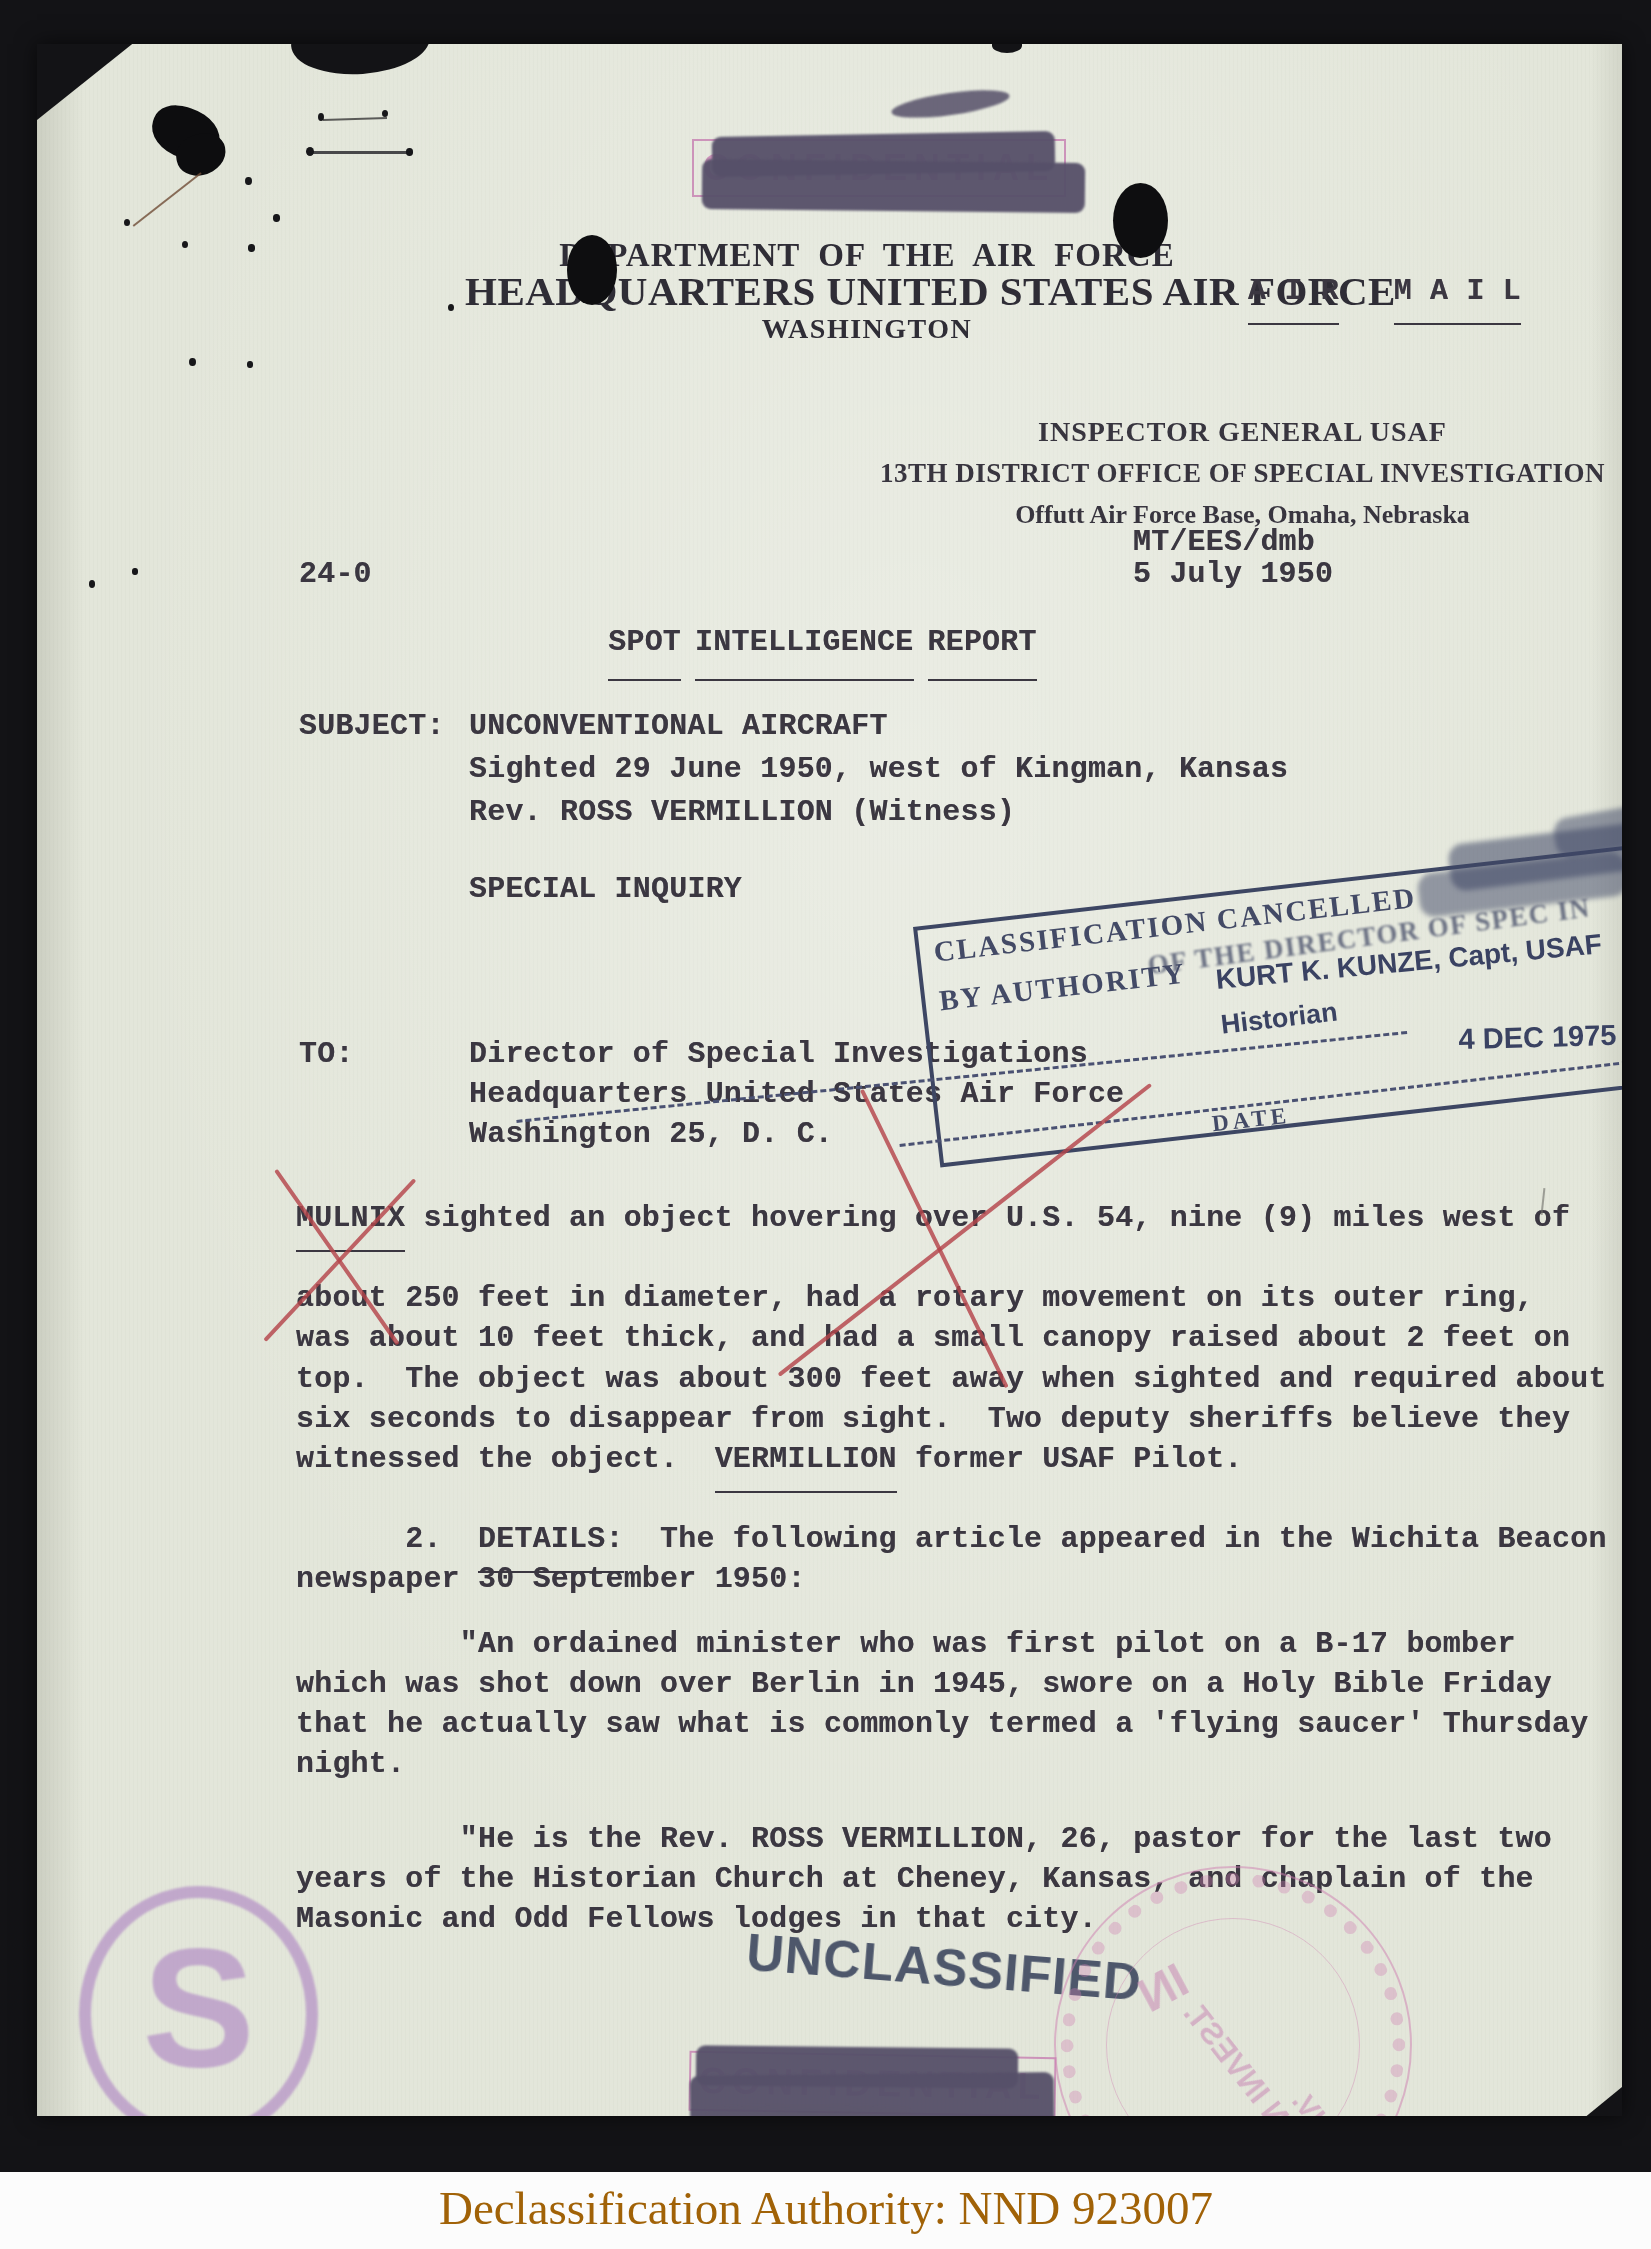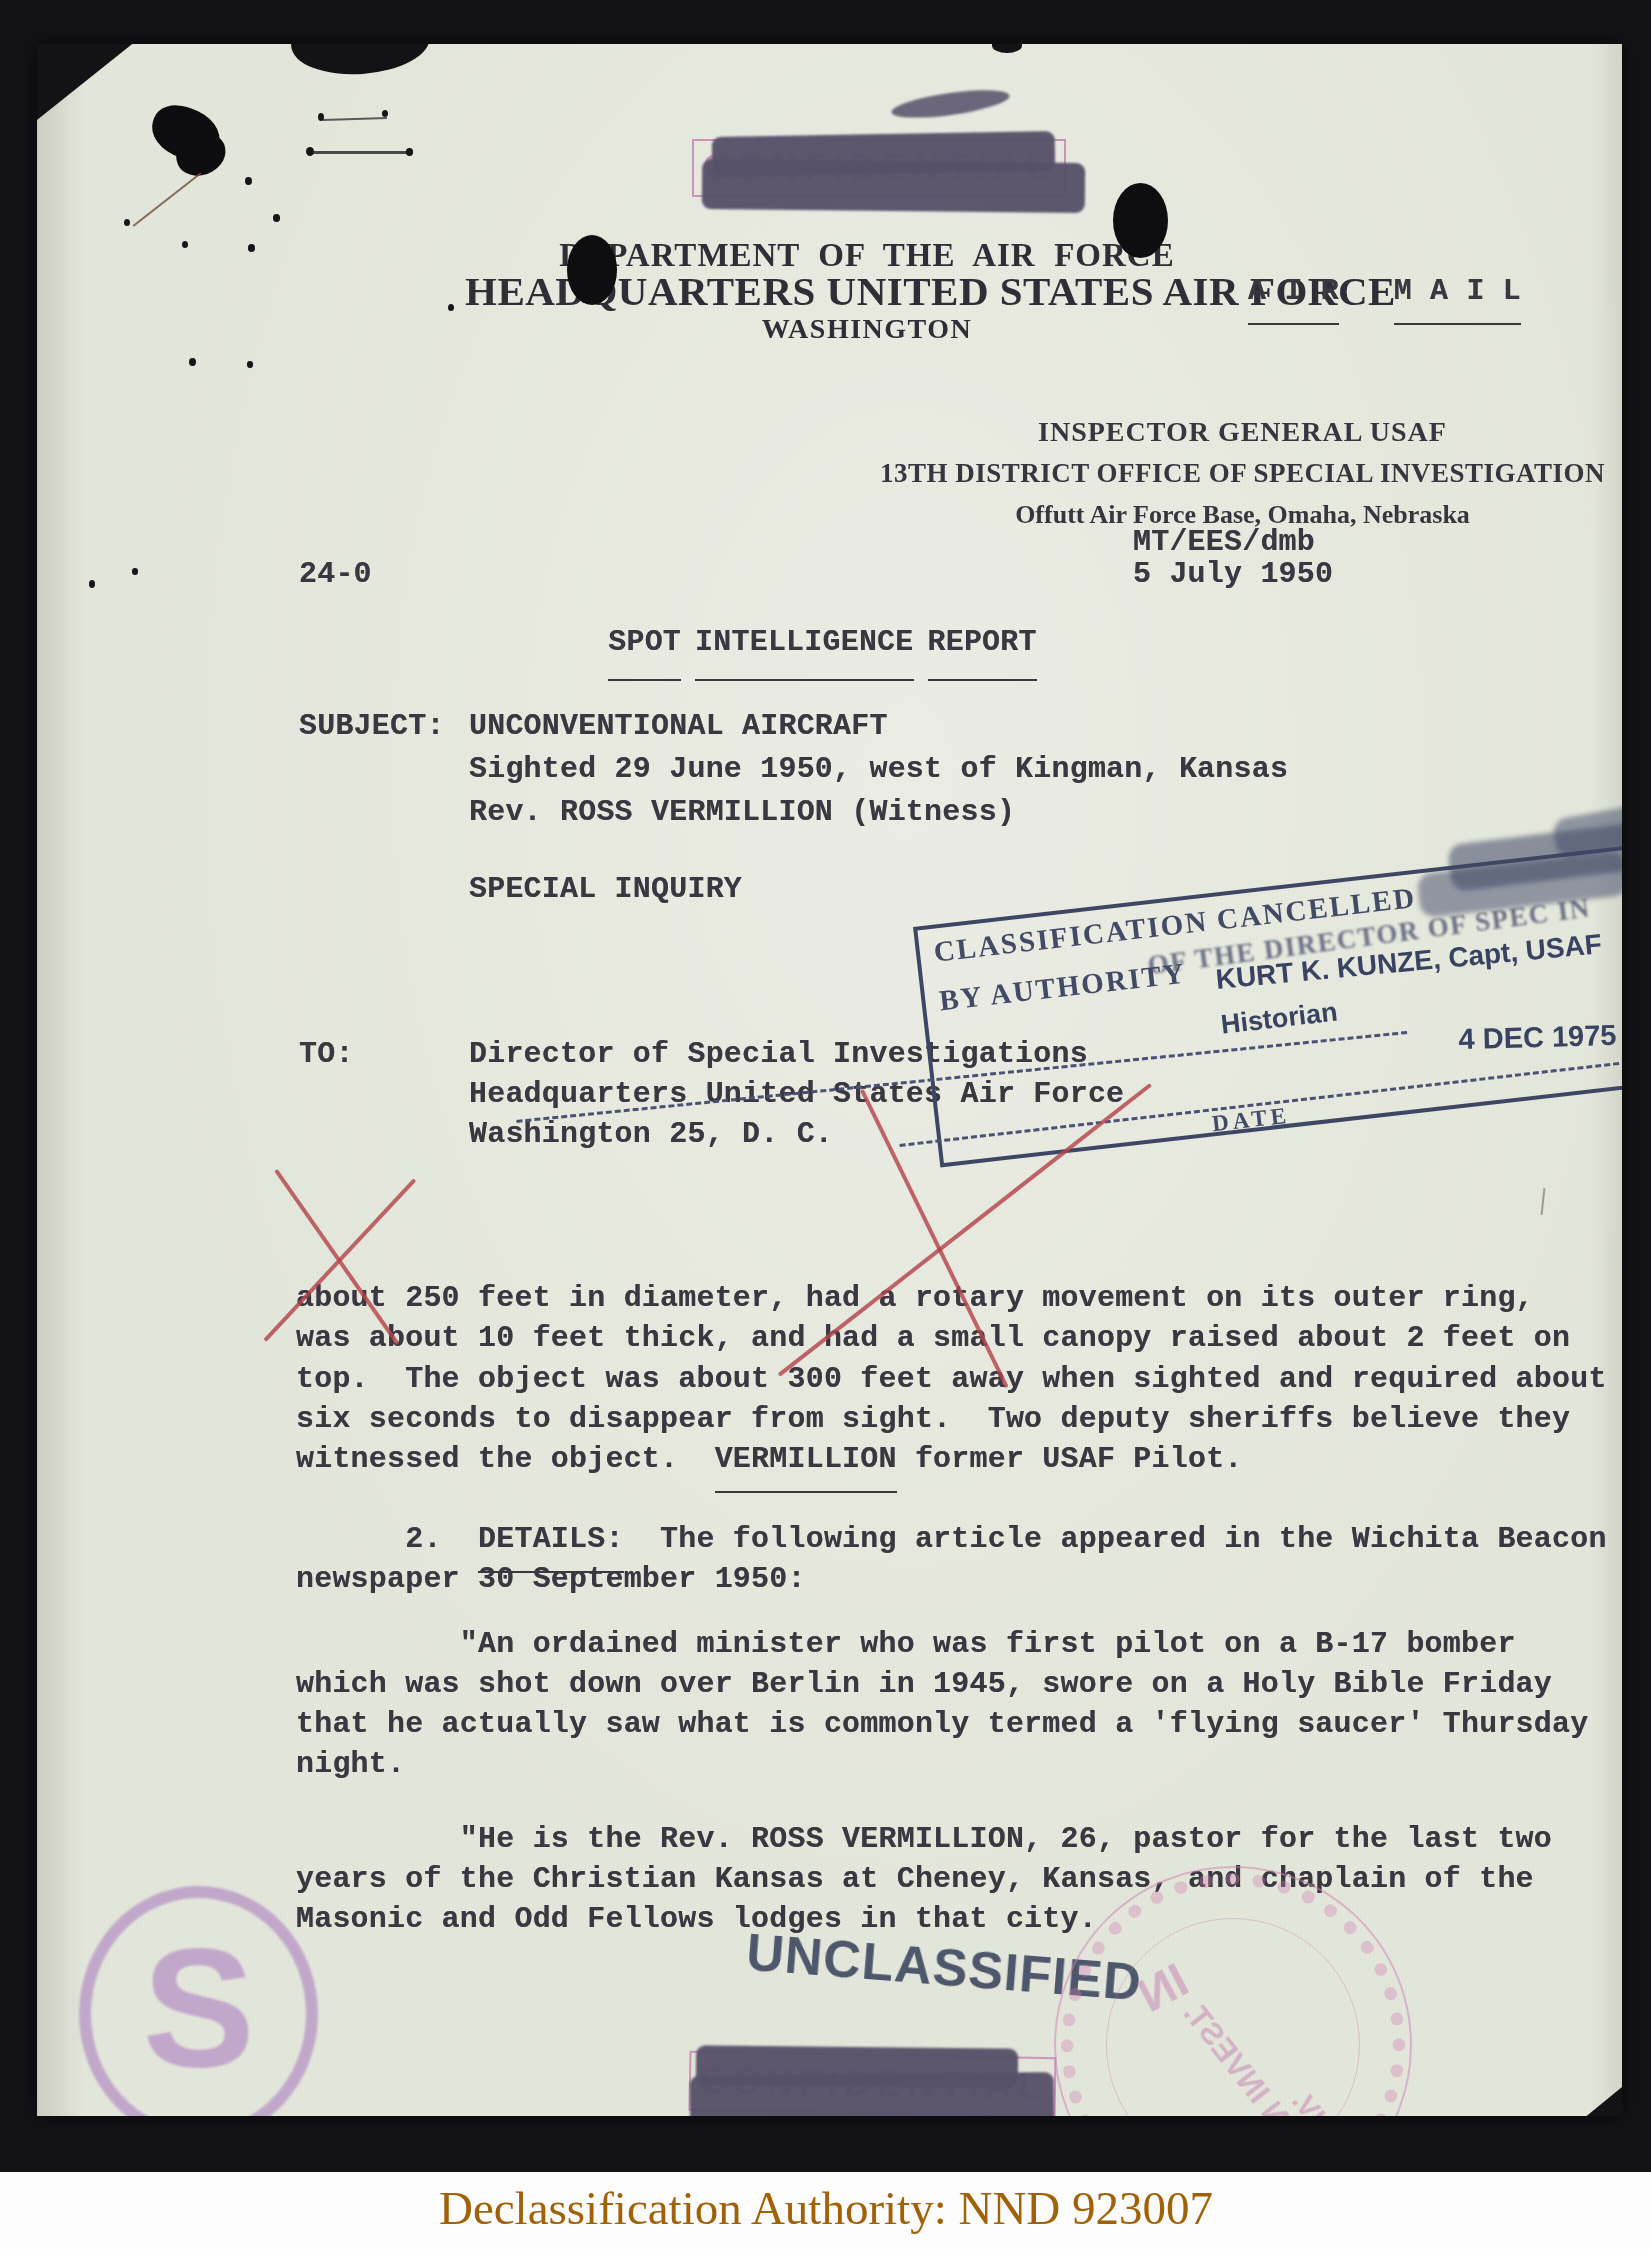--- a/index.html
+++ b/index.html
@@ -62,36 +62,37 @@
     <div class="line tw" style="left:432px;top:665px;">UNCONVENTIONAL AIRCRAFT</div>
     <div class="line tw" style="left:432px;top:708px;">Sighted 29 June 1950, west of Kingman, Kansas</div>
     <div class="line tw" style="left:432px;top:751px;">Rev. ROSS VERMILLION (Witness)</div>
     <div class="line tw" style="left:432px;top:828px;">SPECIAL INQUIRY</div>
 
     <div class="line tw" style="left:262px;top:993px;">TO:</div>
     <div class="line tw" style="left:432px;top:993px;">Director of Special Investigations</div>
     <div class="line tw" style="left:432px;top:1033px;">Headquarters United States Air Force</div>
     <div class="line tw" style="left:432px;top:1073px;">Washington 25, D. C.</div>
 
+    <div class="line tw" style="left:259px;top:1157px;"><span class="u">MULNIX</span><span> sighted an object hovering over U.S. 54, nine (9) miles west of</span></div>
     <div class="line tw" style="left:259px;top:1237px;">about 250 feet in diameter, had a rotary movement on its outer ring,</div>
     <div class="line tw" style="left:259px;top:1277px;">was about 10 feet thick, and had a small canopy raised about 2 feet on</div>
     <div class="line tw" style="left:259px;top:1318px;">top.  The object was about 300 feet away when sighted and required about</div>
     <div class="line tw" style="left:259px;top:1358px;">six seconds to disappear from sight.  Two deputy sheriffs believe they</div>
     <div class="line tw" style="left:259px;top:1398px;"><span>witnessed the object.  </span><span class="u">VERMILLION</span><span> former USAF Pilot.</span></div>
 
     <div class="line tw" style="left:259px;top:1478px;"><span>      2.  </span><span class="u">DETAILS:</span><span>  The following article appeared in the Wichita Beacon</span></div>
     <div class="line tw" style="left:259px;top:1518px;">newspaper 30 September 1950:</div>
 
     <div class="line tw" style="left:259px;top:1583px;">         "An ordained minister who was first pilot on a B-17 bomber</div>
     <div class="line tw" style="left:259px;top:1623px;">which was shot down over Berlin in 1945, swore on a Holy Bible Friday</div>
     <div class="line tw" style="left:259px;top:1663px;">that he actually saw what is commonly termed a 'flying saucer' Thursday</div>
     <div class="line tw" style="left:259px;top:1703px;">night.</div>
 
     <div class="line tw" style="left:259px;top:1778px;">         "He is the Rev. ROSS VERMILLION, 26, pastor for the last two</div>
-    <div class="line tw" style="left:259px;top:1818px;">years of the Christian Kansas at Cheney, Kansas, and chaplain of the</div>
+    <div class="line tw" style="left:259px;top:1818px;">years of the Historian Church at Cheney, Kansas, and chaplain of the</div>
     <div class="line tw" style="left:259px;top:1858px;">Masonic and Odd Fellows lodges in that city.</div>
 
     <div class="cstamp">
       <div class="t" style="left:14px;top:7px;font-size:29px;letter-spacing:2px;">CLASSIFICATION CANCELLED</div>
       <div class="blot" style="left:502px;top:1px;width:209px;height:44px;opacity:0.5;"></div>
       <div class="t" style="left:14px;top:56px;font-size:29px;letter-spacing:2px;">BY AUTHORITY</div>
       <div class="t" style="left:225px;top:42px;font-size:27px;letter-spacing:1.5px;transform:rotate(-1deg);filter:blur(1px);opacity:0.75;">OF THE DIRECTOR OF SPEC IN</div>
       <div class="s" style="left:291px;top:71px;font-size:28px;transform:rotate(1.2deg);">KURT K. KUNZE, Capt, USAF</div>
       <div class="s" style="left:291px;top:113px;font-size:27px;">Historian</div>
       <div class="dash" style="left:-420px;top:149px;width:895px;transform:rotate(0.8deg);"></div>

